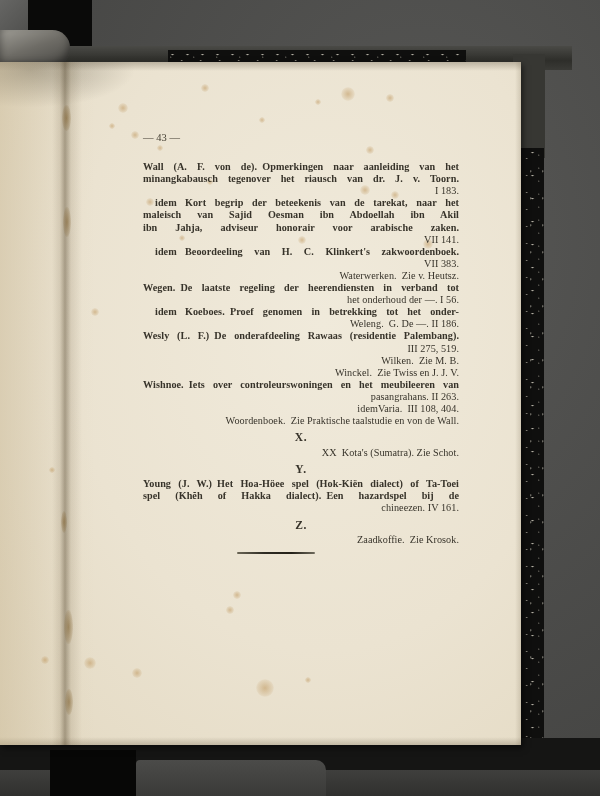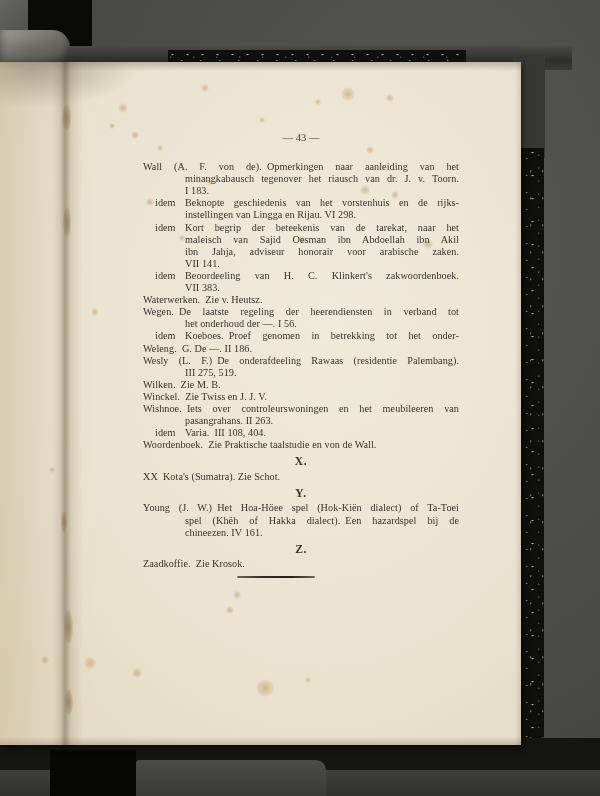--- a/index.html
+++ b/index.html
@@ -58,27 +58,27 @@
       linear-gradient(to top, rgba(104,92,70,0.30), transparent 8px),
       linear-gradient(to left, rgba(140,128,104,0.28), transparent 6px),
       radial-gradient(140px 50px at 30px 8px, rgba(60,55,42,0.35), transparent 75%);
   }
   .spot{position:absolute;border-radius:50%;pointer-events:none;}
   
   .text-block{
     position:absolute;left:143px;top:70px;width:316px;
     color:#37332a;font-size:10.2px;line-height:12.1px;letter-spacing:.05px;
   }
-  .page-num{text-align:center;font-size:10.5px;color:#443f33;}
+  .page-num{text-align:left;font-size:10.5px;color:#443f33;}
   .entry-list{margin-top:17px;}
-  .line{min-height:12.1px;}
-  .just{text-align:justify;text-align-last:justify;}
+  .line{min-height:12.1px;text-align:right;}
+  .just{text-align:justify;text-align-last:justify;font-weight:bold;}
   .first-idem{margin-left:12px;}
   .idem-term{display:inline-block;width:30px;}
-  .cont{margin-left:42px;}
+  .cont{}
   .section-heading{text-align:center;font-weight:700;font-size:11.5px;line-height:13.5px;margin:4px 0 2px;letter-spacing:.6px;}
   .end-rule{
     margin:6px 0 0 94px;width:78px;height:2px;border-radius:1px;
     background:linear-gradient(to right,#6b6656,#2e2b22 35%,#242118 70%,#6e6a5c);
   }
 </style>
 </head>
 <body>
 
 <div class="scene">
@@ -133,24 +133,20 @@
 
     <div class="text-block">
       <div class="page-num">— 43 —</div>
       <div class="entry-list" id="entry-list">
           <div class="entry">
             <div class="line just">Wall (A. F. von de). Opmerkingen naar aanleiding van het</div>
             <div class="line just cont">minangkabausch tegenover het riausch van dr. J. v. Toorn.</div>
             <div class="line cont">I 183.</div>
           </div>
           <div class="entry">
-            <div class="line just first-idem"><div class="idem-term">idem</div><span>Beknopte geschiedenis van het vorstenhuis en de rijks-</span></div>
-            <div class="line cont">instellingen van Lingga en Rijau. VI 298.</div>
-          </div>
-          <div class="entry">
             <div class="line just first-idem"><div class="idem-term">idem</div><span>Kort begrip der beteekenis van de tarekat, naar het</span></div>
             <div class="line just cont">maleisch van Sajid Oesman ibn Abdoellah ibn Akil</div>
             <div class="line just cont">ibn Jahja, adviseur honorair voor arabische zaken.</div>
             <div class="line cont">VII 141.</div>
           </div>
           <div class="entry">
             <div class="line just first-idem"><div class="idem-term">idem</div><span>Beoordeeling van H. C. Klinkert's zakwoordenboek.</span></div>
             <div class="line cont">VII 383.</div>
           </div>
           <div class="entry">

